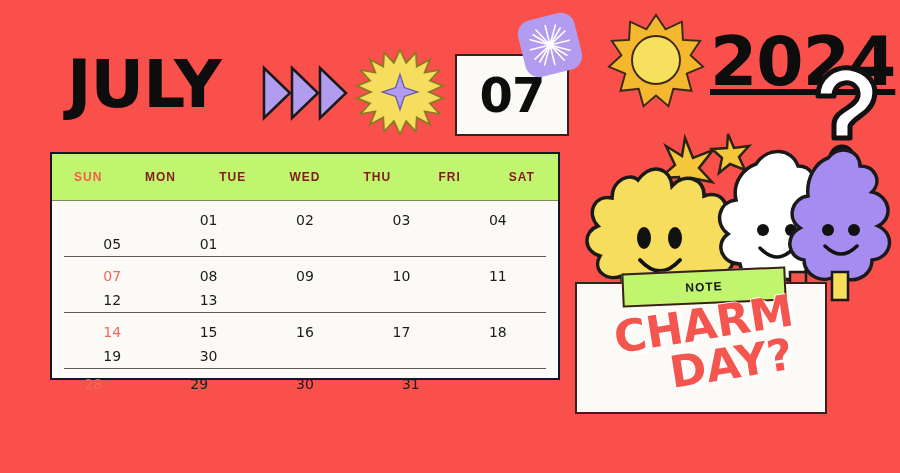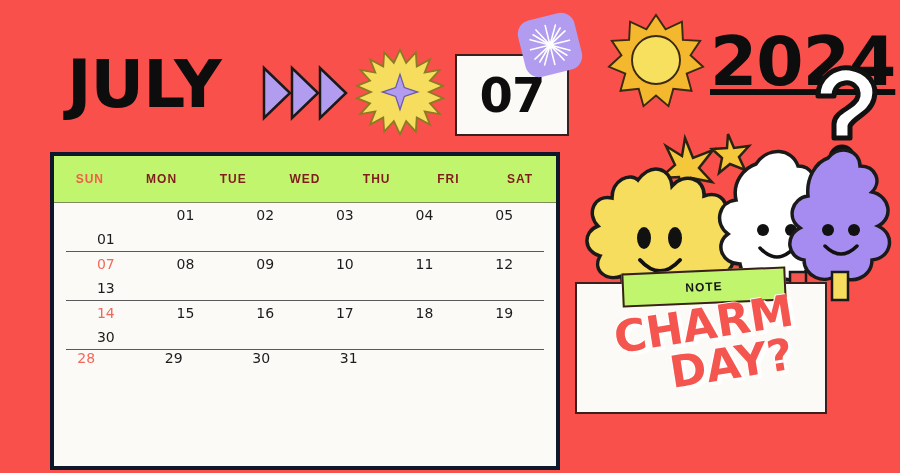--- a/index.html
+++ b/index.html
@@ -39,38 +39,39 @@
   .sun-round{position:absolute;left:608px;top:14px;width:96px;height:96px;}
   .year{
     position:absolute;left:710px;top:28px;
     font-size:68px;font-weight:bold;color:#0d0d0d;
     font-family:"DejaVu Sans", sans-serif;letter-spacing:-1px;line-height:1;text-decoration:underline;
   }
   .qmark{position:absolute;left:806px;top:62px;width:78px;height:112px;}
 
   
   .cal{
-    position:absolute;left:50px;top:152px;width:510px;height:318px;
-    background:#fbfaf7;border:4px solid #0f172a;box-sizing:border-box;
+    position:absolute;left:50px;top:152px;width:510px;height:228px;
+    background:#fbfaf7;border:2px solid #0f172a;box-sizing:border-box;
   }
   .cal-head{
     display:grid;grid-template-columns:repeat(7,1fr);
     background:#c2f56e;border-bottom:1px solid #7d8a5a;
     height:46px;align-items:center;
   }
   .cal-head div{
     text-align:center;font-size:12px;font-weight:bold;
     letter-spacing:1px;color:#7f1d1d;
   }
   .cal-head div.sun{color:#f25d4a;}
   .cal-body{padding:0 12px;}
   .cal-row{
-    display:grid;grid-template-columns:repeat(6,1fr);
+    display:grid;grid-template-columns:repeat(5,1fr);
     height:48px;align-items:center;
     border-bottom:1px solid #5a5a5a;
+    margin-top:7px;
   }
   .cal-row:last-child{border-bottom:none;gap:47px;}
   .cal-row div{
     text-align:center;font-size:14px;color:#1c1c1c;
     font-family:"DejaVu Sans", sans-serif;
   }
   .cal-row div.sun{color:#f2695a;}
 
   
   .illus{position:absolute;left:560px;top:120px;width:340px;height:353px;}

